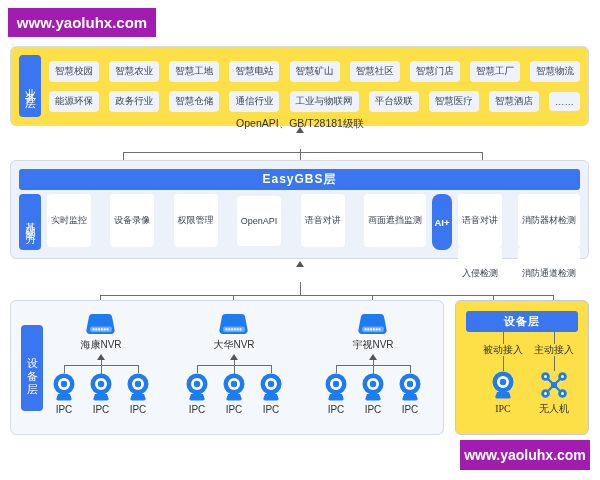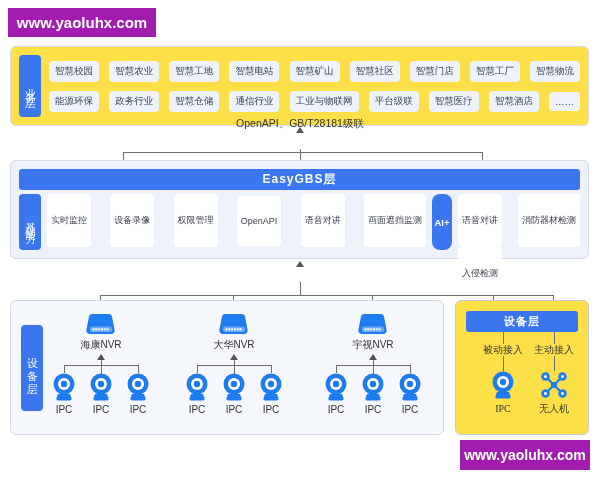--- a/index.html
+++ b/index.html
@@ -148,20 +148,21 @@
           </div>
       </div>
       <div class="ai-box">AI+</div>
       <div class="cap-area cap-right">
         <div class="chip-row">
             <span class="chip cap-chip">语音对讲</span>
             <span class="chip cap-chip">消防器材检测</span>
           </div>
         <div class="chip-row">
             <span class="chip cap-chip">入侵检测</span>
+            <span class="chip cap-chip">消防通道检测</span>
           </div>
       </div>
     </div>
   </div>
 
   <div class="arrow-up" style="left:296px; top:261px;"></div>
   <div class="line v" style="left:300px; top:282px; height:13px;"></div>
   <div class="line h" style="left:100px; top:295px; width:454px;"></div>
   <div class="line v" style="left:100px; top:295px; height:19px;"></div>
   <div class="line v" style="left:233px; top:295px; height:19px;"></div>

